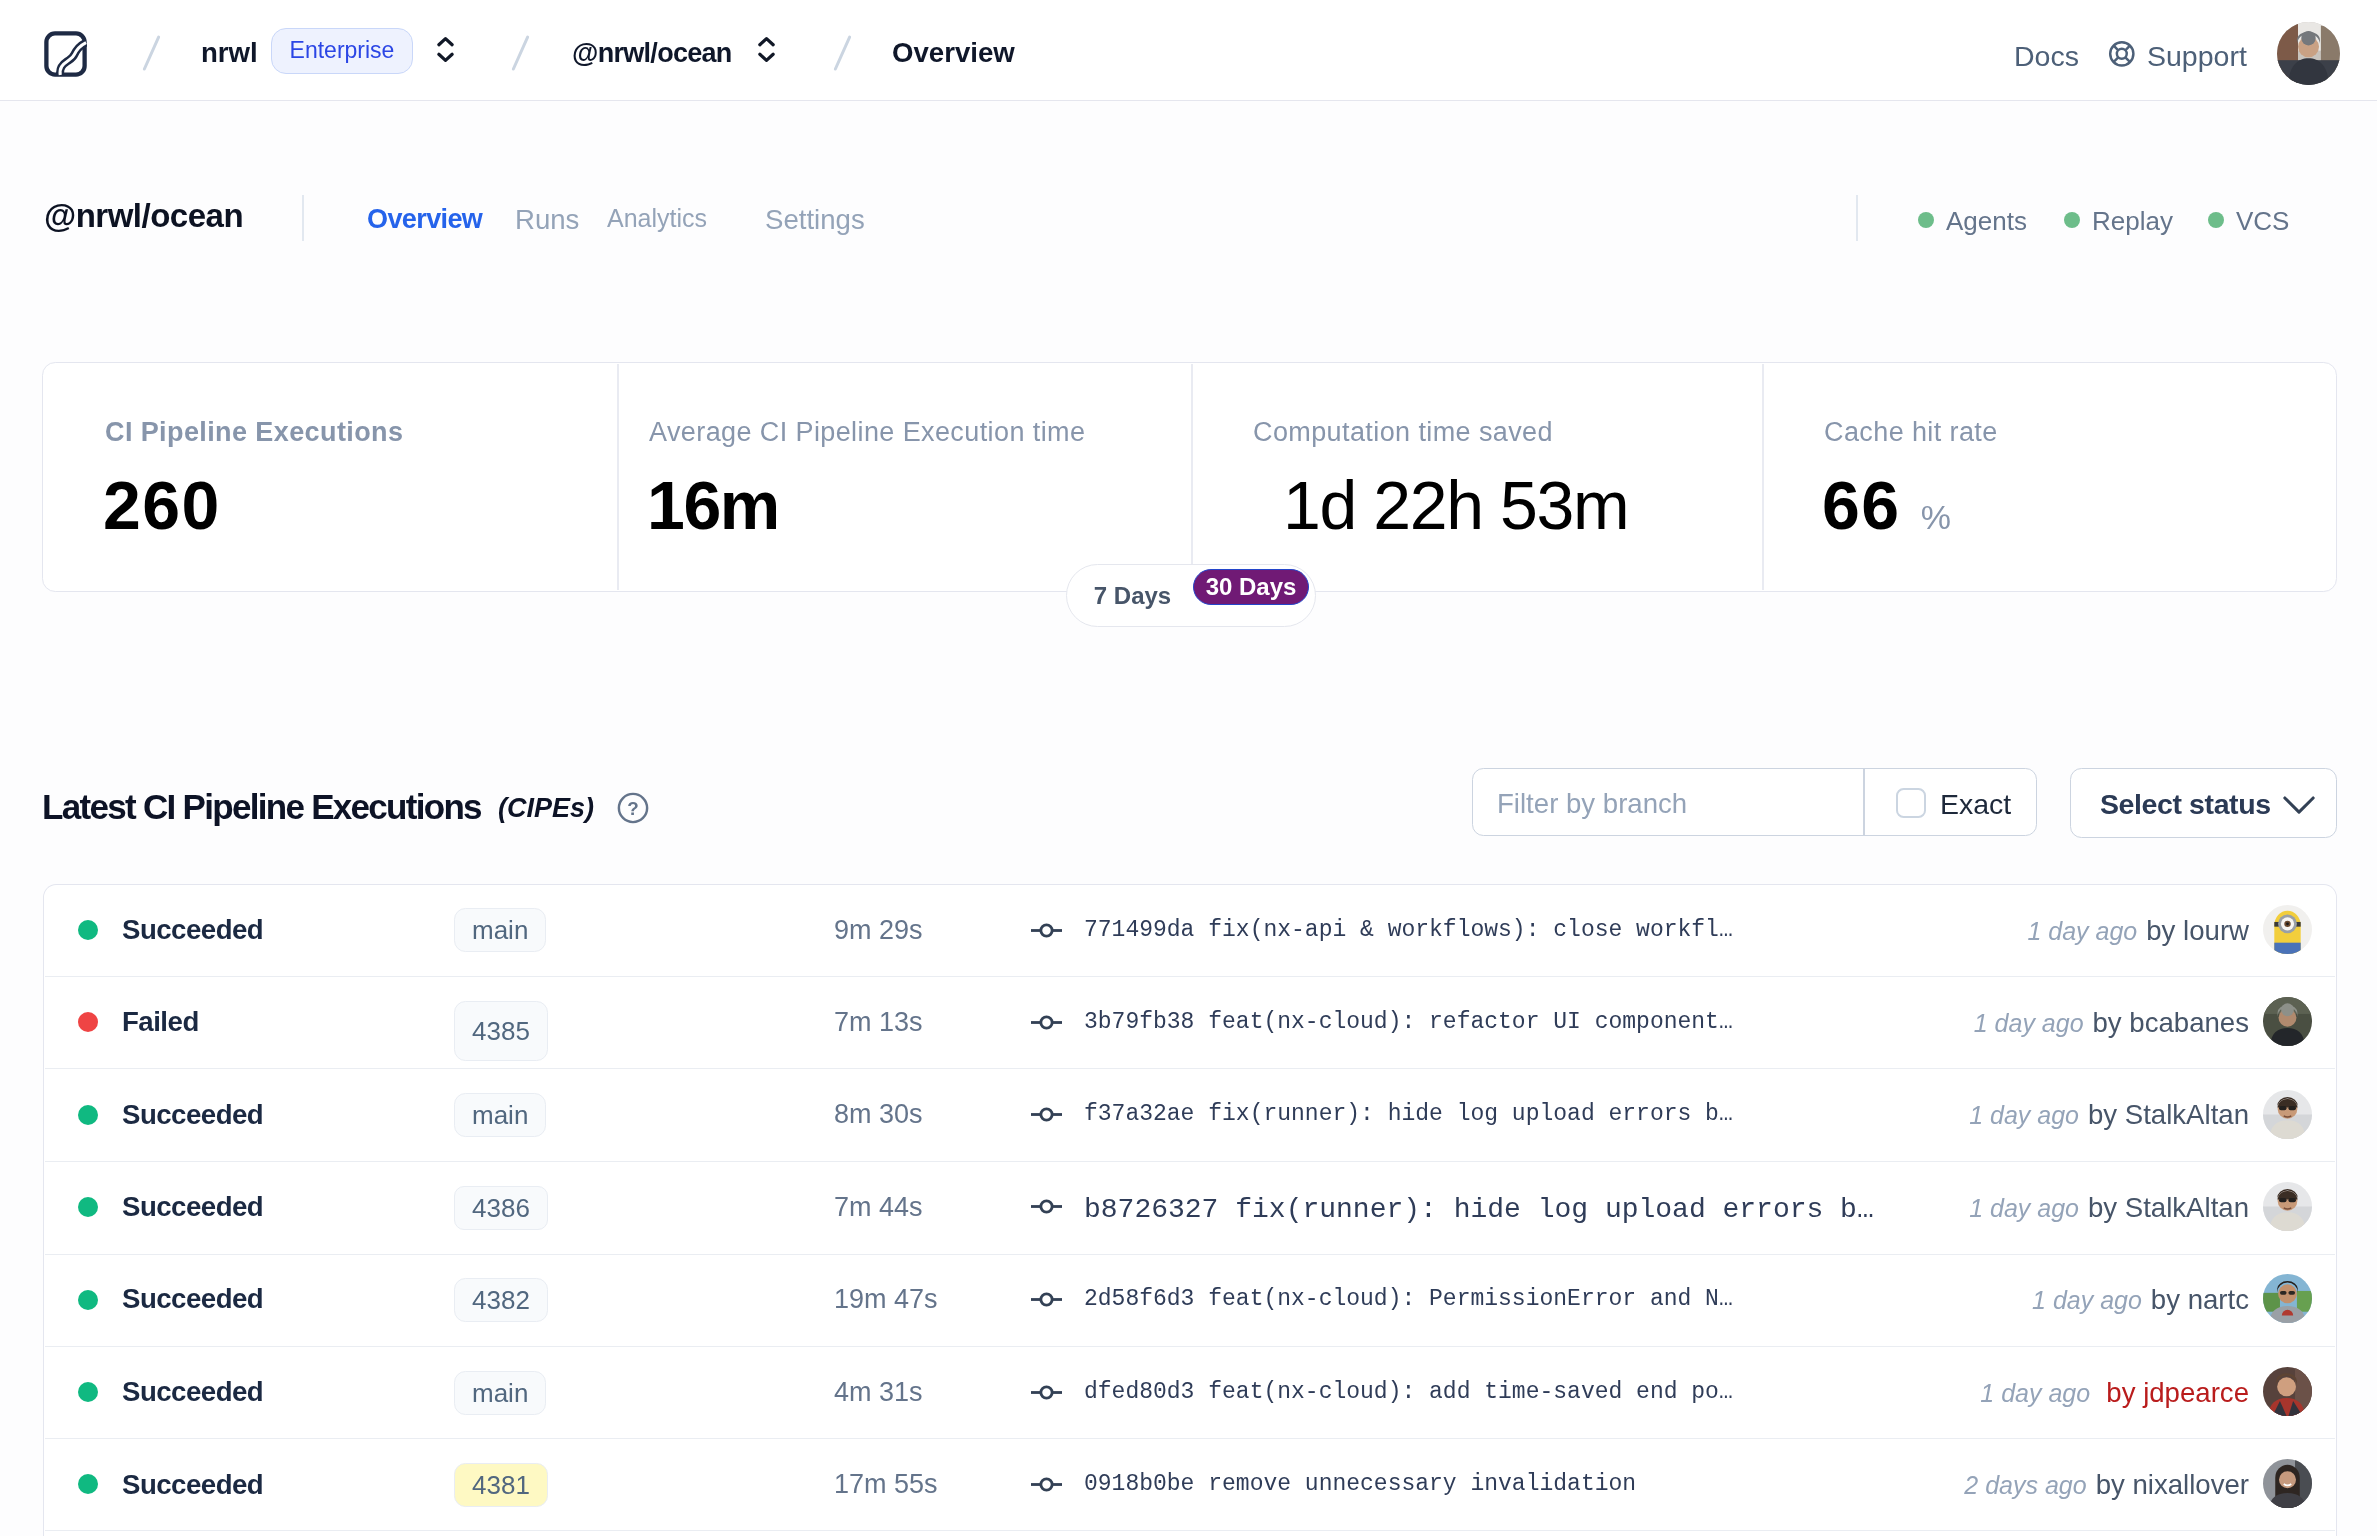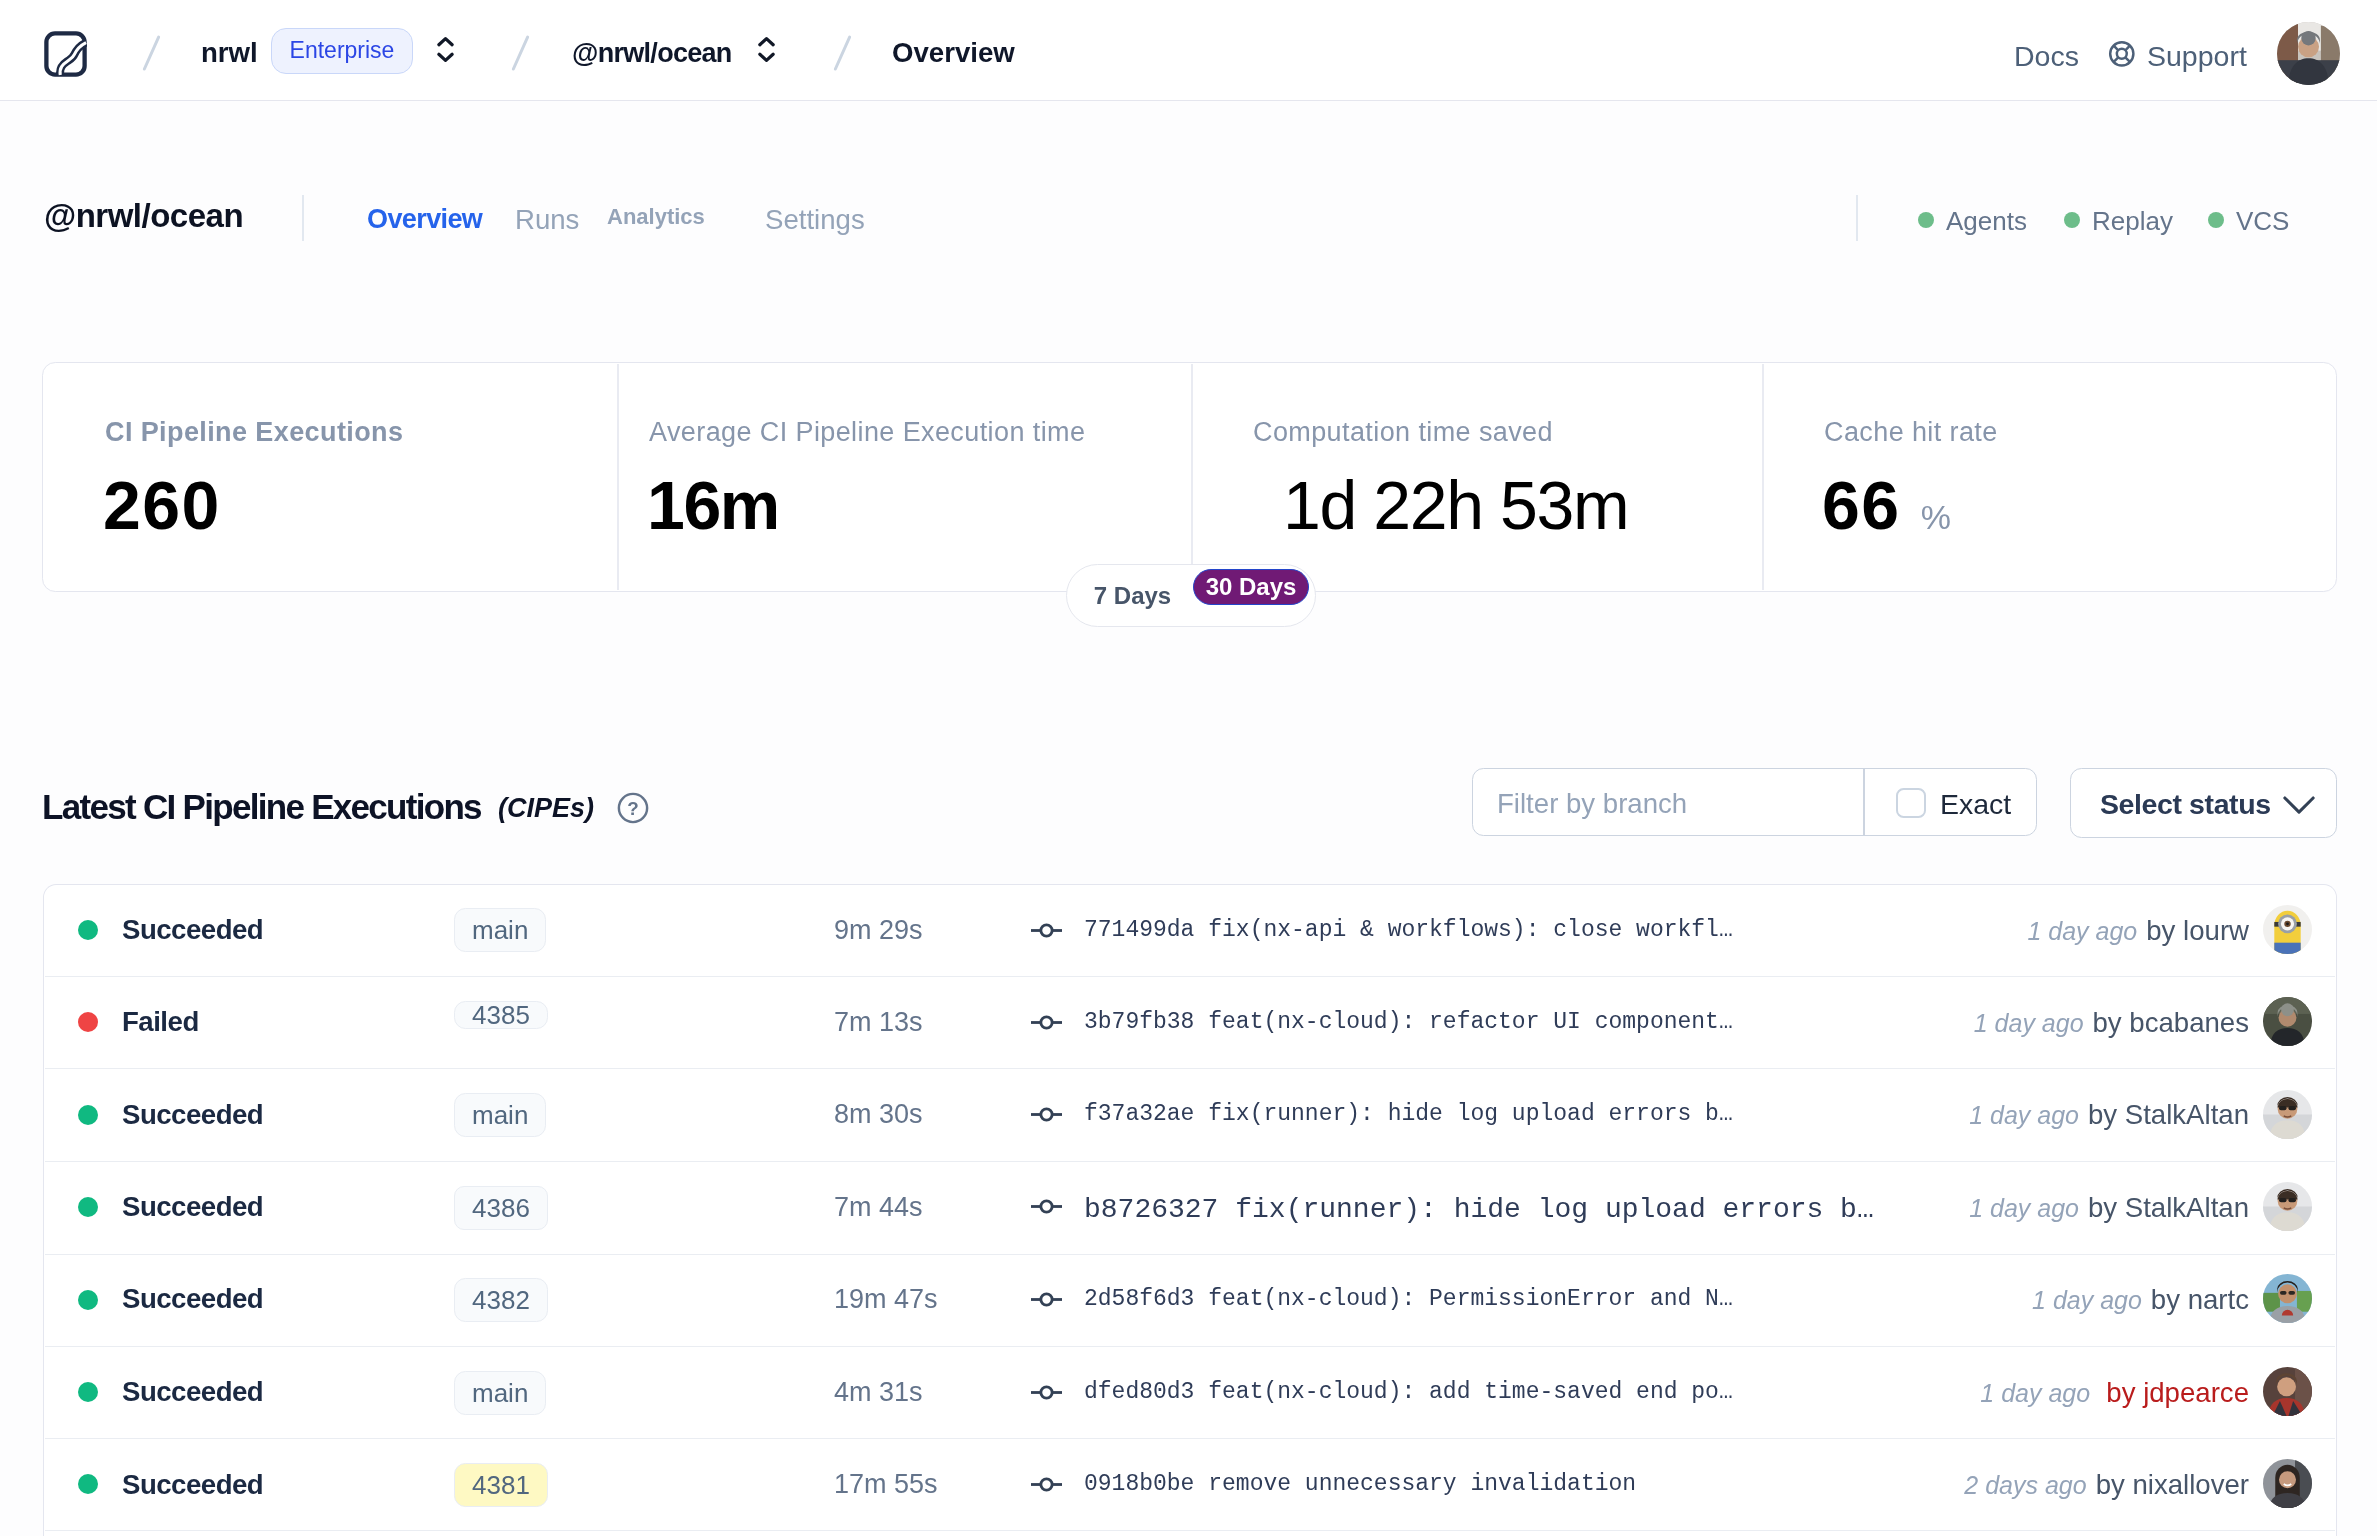--- a/index.html
+++ b/index.html
@@ -62,21 +62,21 @@
     <circle cx="33" cy="26" r="11" fill="#c9a184"></circle>
     <path d="M 21,24 a 12 12 0 0 1 24,0 l 0,-5 a 12 9 0 0 0 -24,0 Z" fill="#75787c"></path>
     <circle cx="33" cy="17" r="7.5" fill="#75787c"></circle>
   </g>
 </svg>
 
 <div class="abs" style="left:44px;top:197px;font-size:33px;letter-spacing:-0.5px;font-weight:700;color:#0c1222;">@nrwl/ocean</div>
 <div class="vline" style="left:302px;top:195px;height:46px;"></div>
 <div class="abs" style="left:367px;top:204px;font-size:27px;letter-spacing:-0.6px;font-weight:700;color:#2563eb;">Overview</div>
 <div class="abs" style="left:515px;top:204px;font-size:27.6px;font-weight:400;color:#94a3b8;">Runs</div>
-<div class="abs" style="left:607px;top:204px;font-size:22px;font-weight:700;color:#94a3b8;text-align:right;">Analytics</div>
+<div class="abs" style="left:607px;top:204px;font-size:25px;font-weight:400;color:#94a3b8;text-align:right;">Analytics</div>
 <div class="abs" style="left:765px;top:204px;font-size:27.6px;font-weight:400;color:#94a3b8;">Settings</div>
 
 <div class="vline" style="left:1856px;top:195px;height:46px;"></div>
 <div class="abs" style="left:1918px;top:212px;width:16px;height:16px;border-radius:50%;background:#6dbd8a;"></div>
 <div class="abs" style="left:1946px;top:206px;font-size:26px;color:#64748b;">Agents</div>
 <div class="abs" style="left:2064px;top:212px;width:16px;height:16px;border-radius:50%;background:#6dbd8a;"></div>
 <div class="abs" style="left:2092px;top:206px;font-size:26px;color:#64748b;">Replay</div>
 <div class="abs" style="left:2208px;top:212px;width:16px;height:16px;border-radius:50%;background:#6dbd8a;"></div>
 <div class="abs" style="left:2236px;top:206px;font-size:26px;color:#64748b;">VCS</div>
 
@@ -149,21 +149,21 @@
       <circle cx="26" cy="20" r="10" fill="#9aa0a6"></circle>
       <circle cx="26" cy="20" r="7" fill="#f7f5f2"></circle>
       <circle cx="26" cy="20" r="3.4" fill="#6b4a2f"></circle>
       <circle cx="26" cy="20" r="1.5" fill="#1a1a1a"></circle>
     </g>
   </svg>
 
 <div class="abs" style="left:45px;top:976px;width:2290px;height:1.4px;background:#eaedf2;"></div>
 <div class="abs" style="left:78px;top:1012px;width:20px;height:20px;border-radius:50%;background:#ef4444;"></div>
 <div class="abs" style="left:122px;top:1006px;font-size:27.6px;letter-spacing:-0.5px;font-weight:700;color:#1b2942;">Failed</div>
-<div class="abs" style="left:454px;top:1001px;height:28px;padding:0 17px;background:#f8fafc;border:1.4px solid #e9edf3;border-radius:11.4px;display:flex;align-items:center;font-size:26px;color:#51677f;">4385</div>
+<div class="abs" style="left:454px;top:1001px;height:60px;padding:0 17px;background:#f8fafc;border:1.4px solid #e9edf3;border-radius:11.4px;display:flex;align-items:center;font-size:26px;color:#51677f;">4385</div>
 <div class="abs" style="left:834px;top:1007px;font-size:27px;color:#64748b;">7m 13s</div>
 <svg class="abs" style="left:1031px;top:1013px;" width="31" height="19" viewBox="0 0 33 20">
     <line x1="0" y1="10" x2="10" y2="10" stroke="#334155" stroke-width="3"></line>
     <circle cx="16.5" cy="10" r="6" fill="none" stroke="#334155" stroke-width="3"></circle>
     <line x1="23" y1="10" x2="33" y2="10" stroke="#334155" stroke-width="3"></line>
   </svg>
 <div class="abs" style="left:1084px;top:1009px;font-size:23px;font-family:'Liberation Mono',monospace;color:#2f3c58;white-space:pre;">3b79fb38 feat(nx-cloud): refactor UI component…</div>
 <div class="abs" style="left:2249px;top:1007px;width:0;display:flex;justify-content:flex-end;">
     <span style="white-space:nowrap;"><span style="font-size:25px;font-style:italic;color:#94a3b8;">1 day ago</span> <span style="font-size:27.6px;color:#475569;margin-left:4.8px;">by bcabanes</span></span>
   </div>

